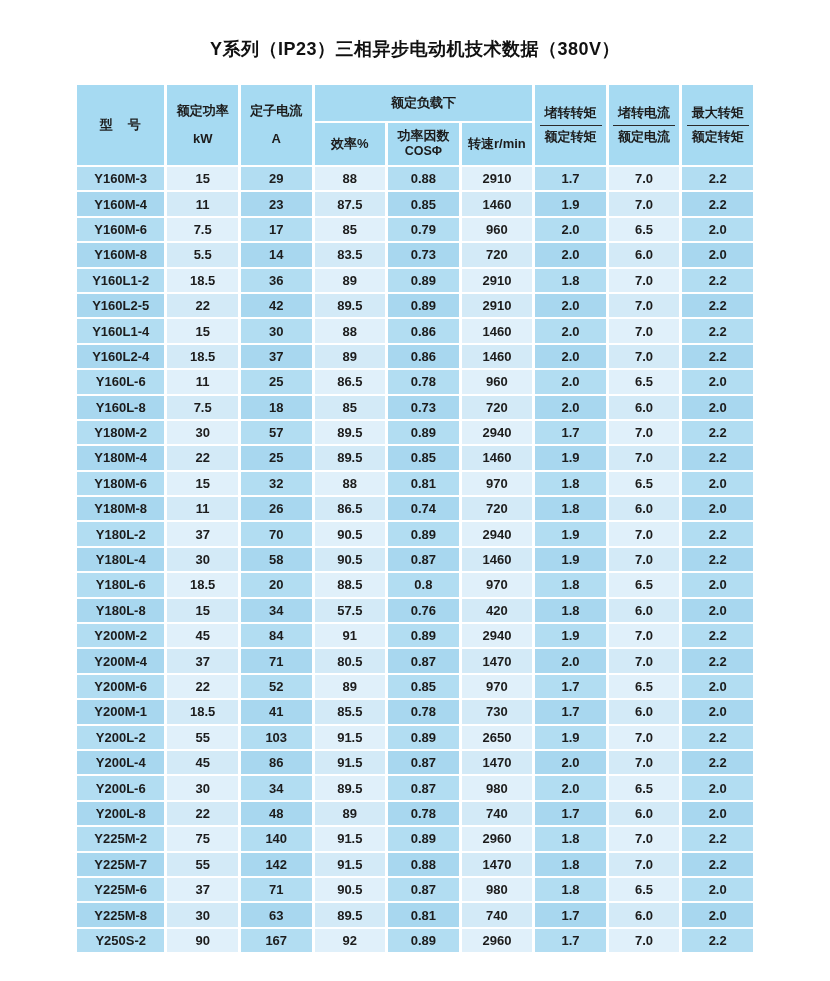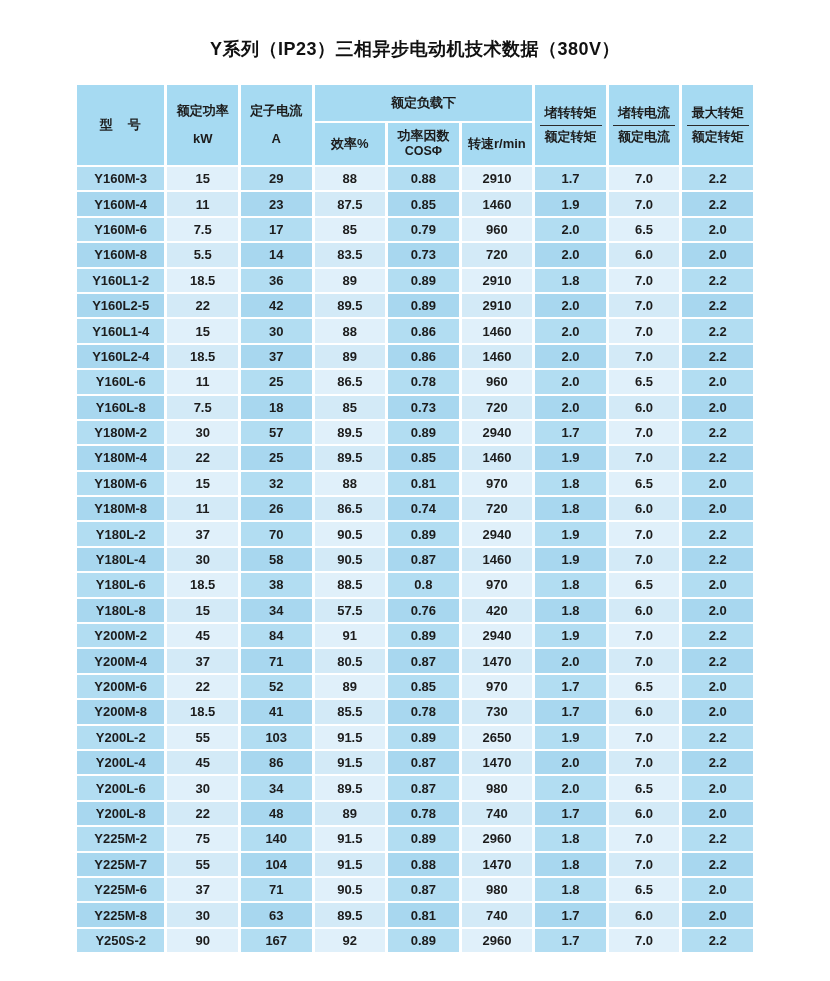--- a/index.html
+++ b/index.html
@@ -309,21 +309,21 @@
           <td>90.5</td>
           <td>0.87</td>
           <td>1460</td>
           <td>1.9</td>
           <td>7.0</td>
           <td>2.2</td>
         </tr>
         <tr>
           <td>Y180L-6</td>
           <td>18.5</td>
-          <td>38</td>
+          <td>20</td>
           <td>88.5</td>
           <td>0.8</td>
           <td>970</td>
           <td>1.8</td>
           <td>6.5</td>
           <td>2.0</td>
         </tr>
         <tr>
           <td>Y180L-8</td>
           <td>15</td>
@@ -362,21 +362,21 @@
           <td>22</td>
           <td>52</td>
           <td>89</td>
           <td>0.85</td>
           <td>970</td>
           <td>1.7</td>
           <td>6.5</td>
           <td>2.0</td>
         </tr>
         <tr>
-          <td>Y200M-8</td>
+          <td>Y200M-1</td>
           <td>18.5</td>
           <td>41</td>
           <td>85.5</td>
           <td>0.78</td>
           <td>730</td>
           <td>1.7</td>
           <td>6.0</td>
           <td>2.0</td>
         </tr>
         <tr>
@@ -430,21 +430,21 @@
           <td>91.5</td>
           <td>0.89</td>
           <td>2960</td>
           <td>1.8</td>
           <td>7.0</td>
           <td>2.2</td>
         </tr>
         <tr>
           <td>Y225M-7</td>
           <td>55</td>
-          <td>104</td>
+          <td>142</td>
           <td>91.5</td>
           <td>0.88</td>
           <td>1470</td>
           <td>1.8</td>
           <td>7.0</td>
           <td>2.2</td>
         </tr>
         <tr>
           <td>Y225M-6</td>
           <td>37</td>

